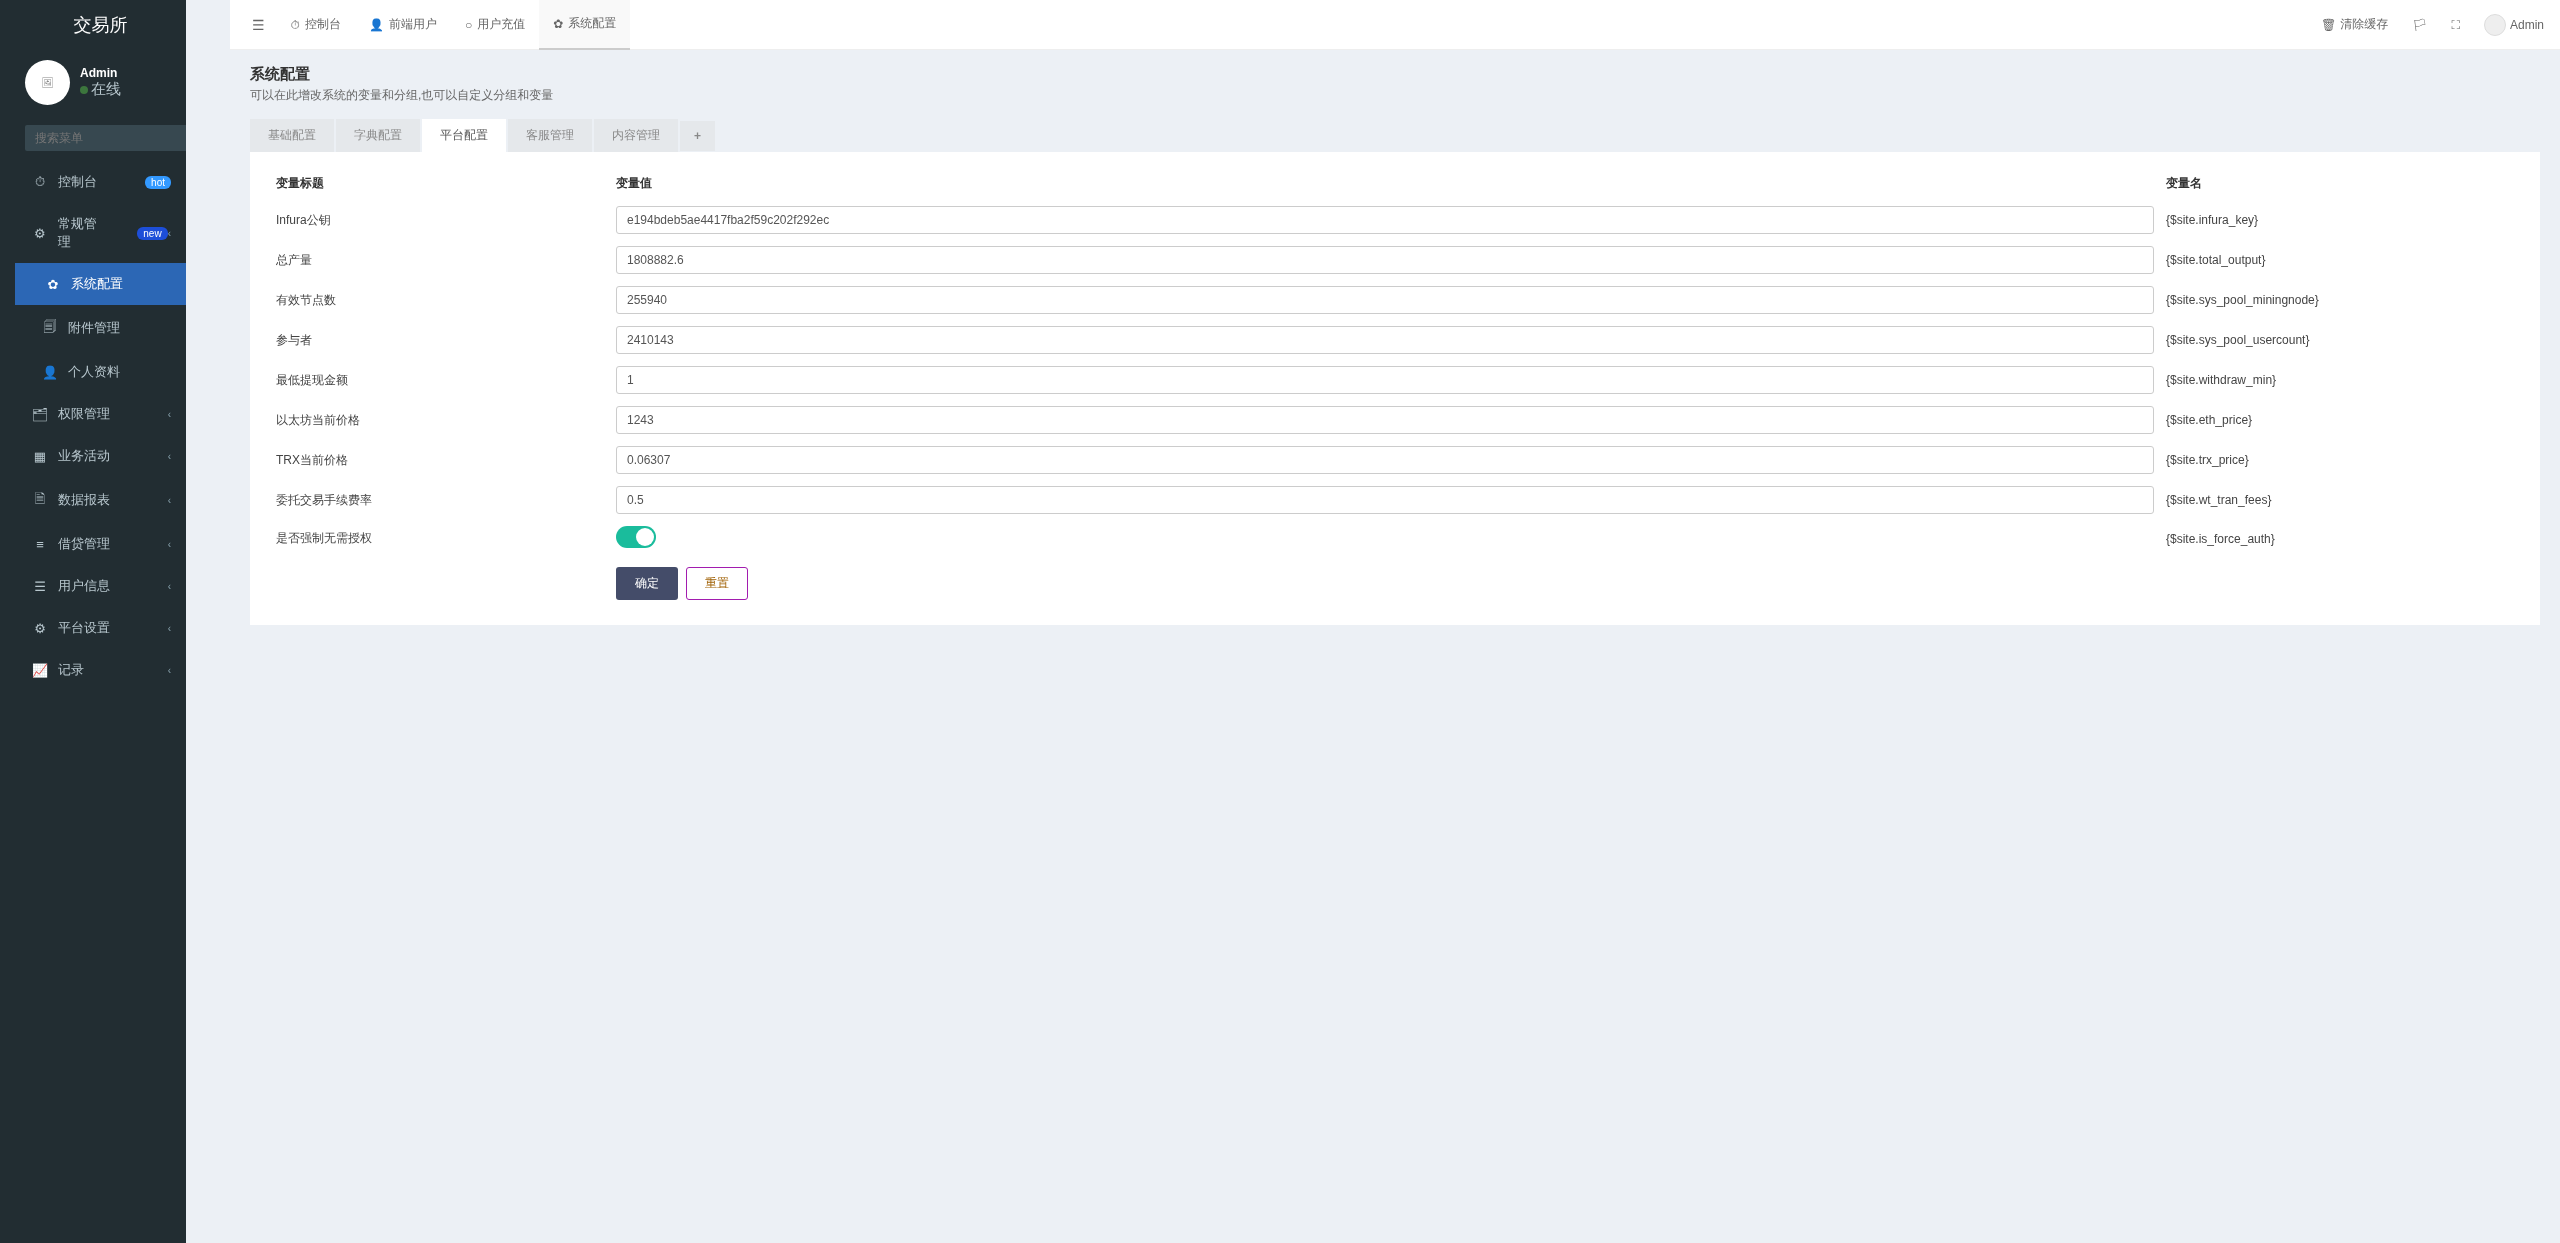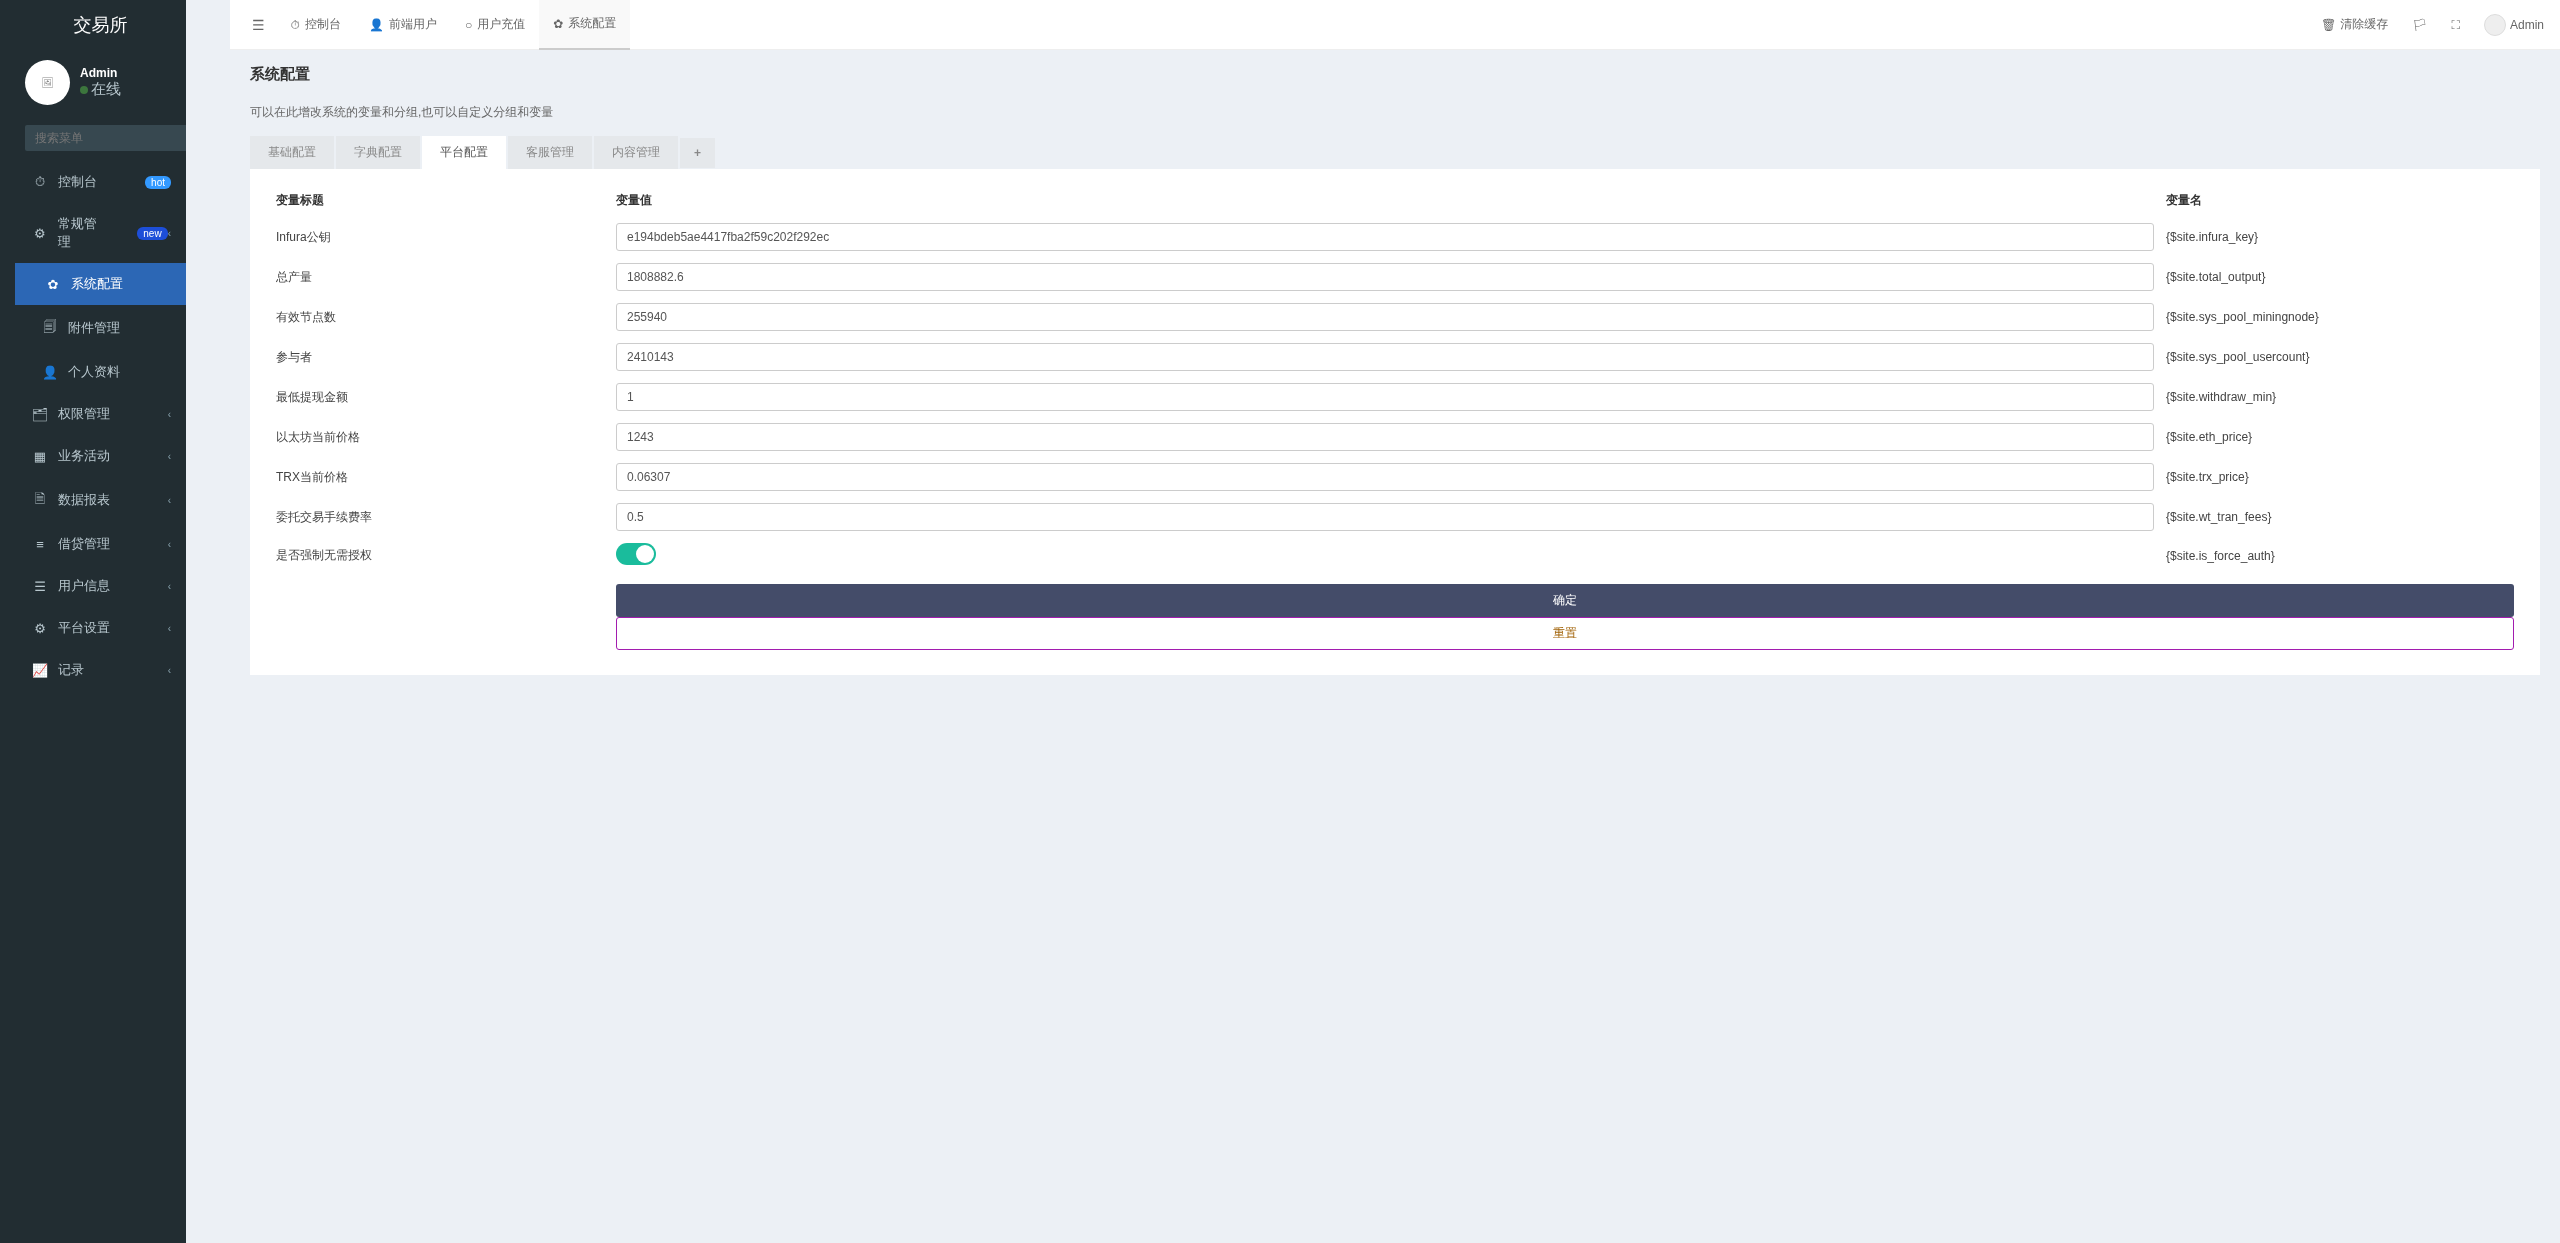--- a/index.html
+++ b/index.html
@@ -34,41 +34,41 @@
 .topnav-tabs { display: flex; gap: 0; }
 .topnav-tabs a { padding: 0 14px; height: 50px; display: flex; align-items: center; gap: 5px; color: #666; text-decoration: none; font-size: 12px; }
 .topnav-tabs a.active { border-bottom: 2px solid #ccc; background: #f9f9f9; }
 .topnav-right { margin-left: auto; display: flex; align-items: center; gap: 12px; font-size: 12px; color: #666; }
 .topnav-right .item { display: flex; align-items: center; gap: 4px; cursor: pointer; padding: 0 6px; }
 .small-avatar { width: 22px; height: 22px; border-radius: 50%; background: #eee; display: inline-block; border: 1px solid #ddd; }
 
 
 .content { padding: 15px 20px; }
 .page-title { font-size: 15px; font-weight: bold; color: #333; }
-.page-sub { font-size: 12px; color: #666; margin-top: 20px; }
+.page-sub { font-size: 12px; color: #666; margin-top: 3px; }
 
 .tabs { margin-top: 15px; display: flex; gap: 2px; align-items: center; }
 .tabs .tab { padding: 8px 18px; background: #e5e8eb; color: #888; font-size: 12px; cursor: pointer; }
 .tabs .tab.active { background: #fff; color: #555; }
 .tabs .tab.add { padding: 8px 14px; color: #888; font-weight: bold; }
 
 .panel { background: #fff; padding: 15px 20px; }
 table.form-table { width: 100%; border-collapse: collapse; }
 table.form-table th { text-align: left; font-weight: bold; font-size: 12px; padding: 8px 6px; color: #333; }
 table.form-table td { padding: 6px; font-size: 12px; vertical-align: middle; color: #444; }
 .col-label { width: 340px; }
 .col-name { width: 360px; }
 table.form-table input[type=text] { width: 100%; padding: 6px 10px; border: 1px solid #ccc; border-radius: 3px; font-size: 12px; color: #555; outline: none; }
 
 
 .switch { position: relative; display: inline-block; width: 40px; height: 22px; }
 .slider { position: absolute; cursor: pointer; inset: 0; background: #1abc9c; border-radius: 22px; transition: .2s; }
 .slider:before { content: ""; position: absolute; height: 18px; width: 18px; right: 2px; top: 2px; background: #fff; border-radius: 50%; transition: .2s; }
 
-.btn-row { display: flex; gap: 0; padding: 10px 6px; flex-direction: column; }
+.btn-row { display: flex; gap: 8px; padding: 10px 6px; }
 .btn { padding: 7px 18px; font-size: 12px; border-radius: 3px; cursor: pointer; border: 1px solid transparent; }
 .btn-primary { background: #444c69; color: #fff; }
 .btn-default { background: #fff; color: #a16207; border: 1px solid #a21caf; }
 </style>
 </head>
 <body>
 
 <div class="sidebar">
   <div class="logo">交易所</div>
   <div class="user-panel">

